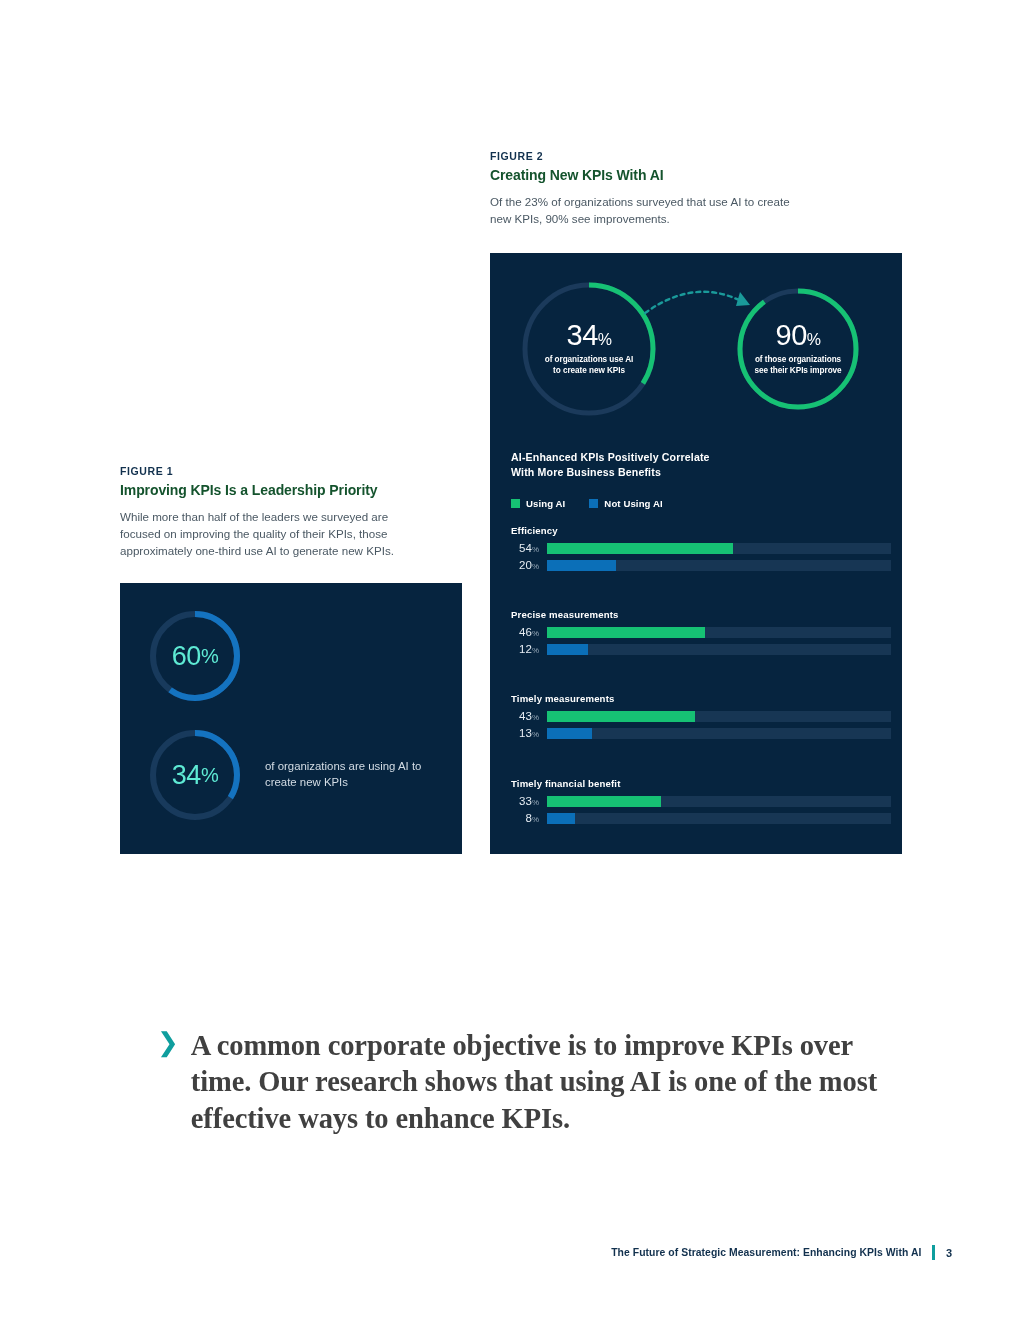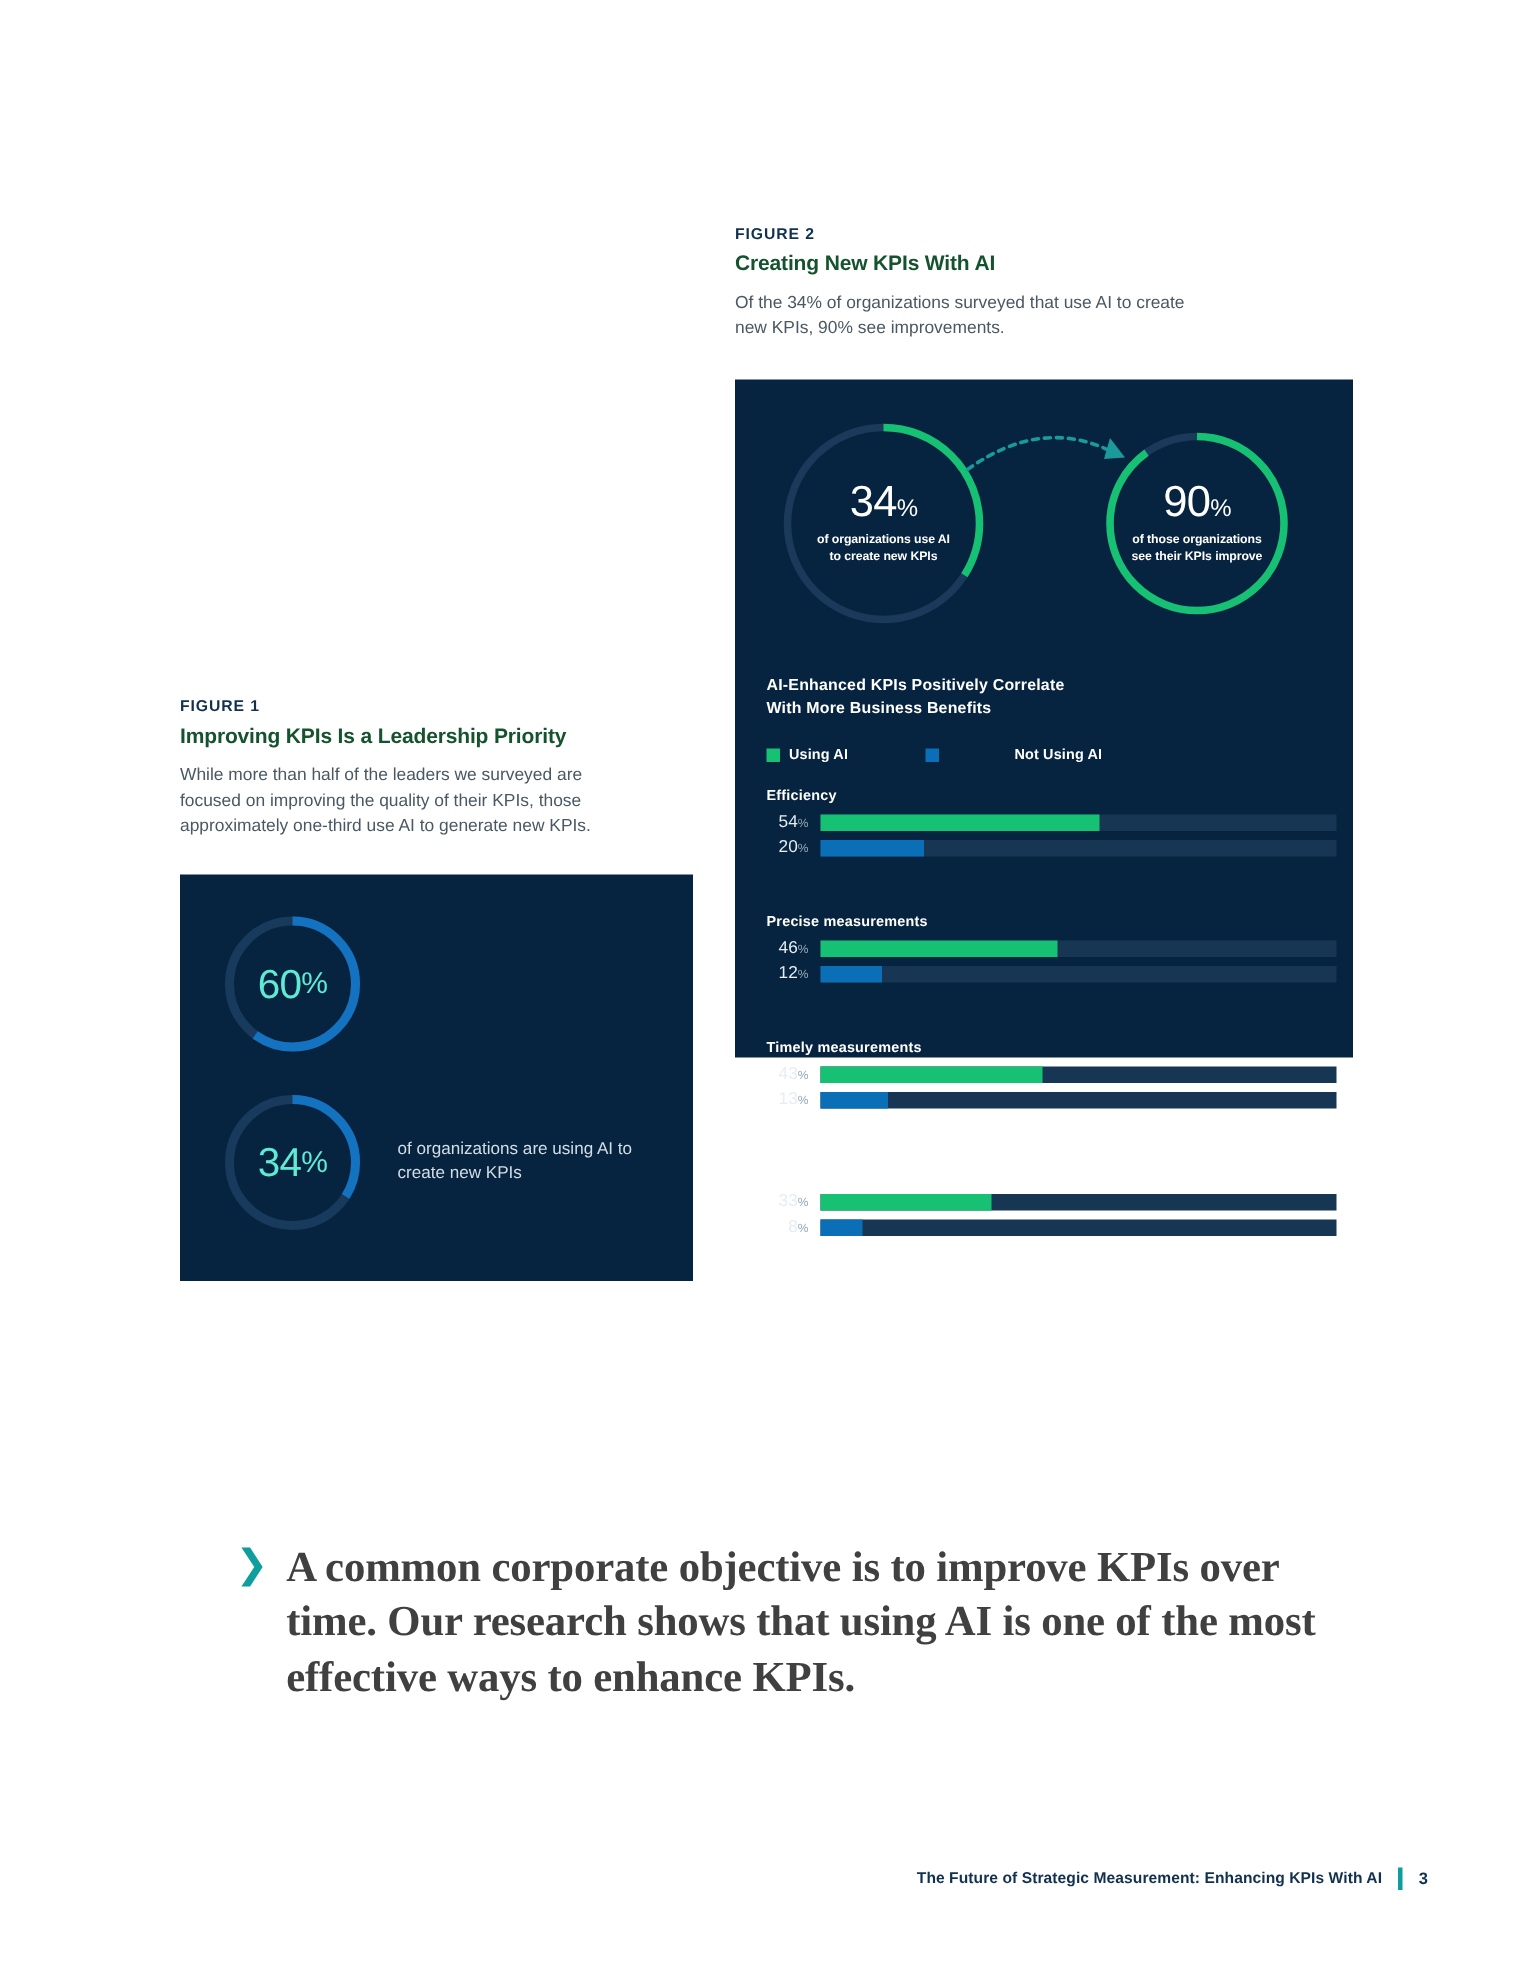--- a/index.html
+++ b/index.html
@@ -117,21 +117,21 @@
     letter-spacing: 0.15px;
   }
   .legend {
     position: absolute;
     left: 511px;
     top: 498px;
     display: flex;
     align-items: center;
   }
   .legend-item { display: flex; align-items: center; }
-  .legend-item + .legend-item { margin-left: 52px; gap: 44px; }
+  .legend-item + .legend-item { margin-left: 24px; }
   .swatch {
     width: 9px; height: 9px; flex: none; margin-right: 6px;
   }
   .legend-label {
     color: #ffffff;
     font-size: 9.6px;
     font-weight: bold;
     letter-spacing: 0.1px;
   }
 
@@ -221,24 +221,24 @@
   }
 </style>
 </head>
 <body>
 
 <div class="page">
 
   <div class="fig-block" style="left:490px; top:150px; width:300px;">
     <div class="fig-kicker">FIGURE 2</div>
     <div class="fig-title">Creating New KPIs With AI</div>
-    <div class="fig-desc">Of the 34% of organizations surveyed that use AI to create new KPIs, 90% see improvements.</div>
-  </div>
-
-  <div class="panel" style="left:490px; top:253px; width:412px; height:452px;">
+    <div class="fig-desc">Of the 23% of organizations surveyed that use AI to create new KPIs, 90% see improvements.</div>
+  </div>
+
+  <div class="panel" style="left:490px; top:253px; width:412px; height:601px;">
 
     <div class="donut-lg" style="left:28px; top:25px;">
       <svg width="142" height="142" viewBox="0 0 142 142">
         <circle cx="71" cy="71" r="64" fill="none" stroke="#1b3a5b" stroke-width="5"></circle>
         <circle cx="71" cy="71" r="64" fill="none" stroke="#16c174" stroke-width="5" stroke-dasharray="136.7 265.4" stroke-dashoffset="0" transform="rotate(-90 71 71)"></circle>
       </svg>
       <div class="inner">
         <div class="big"><span>34</span><span class="pct">%</span></div>
         <div class="sub">
           <div>of organizations use AI</div>

